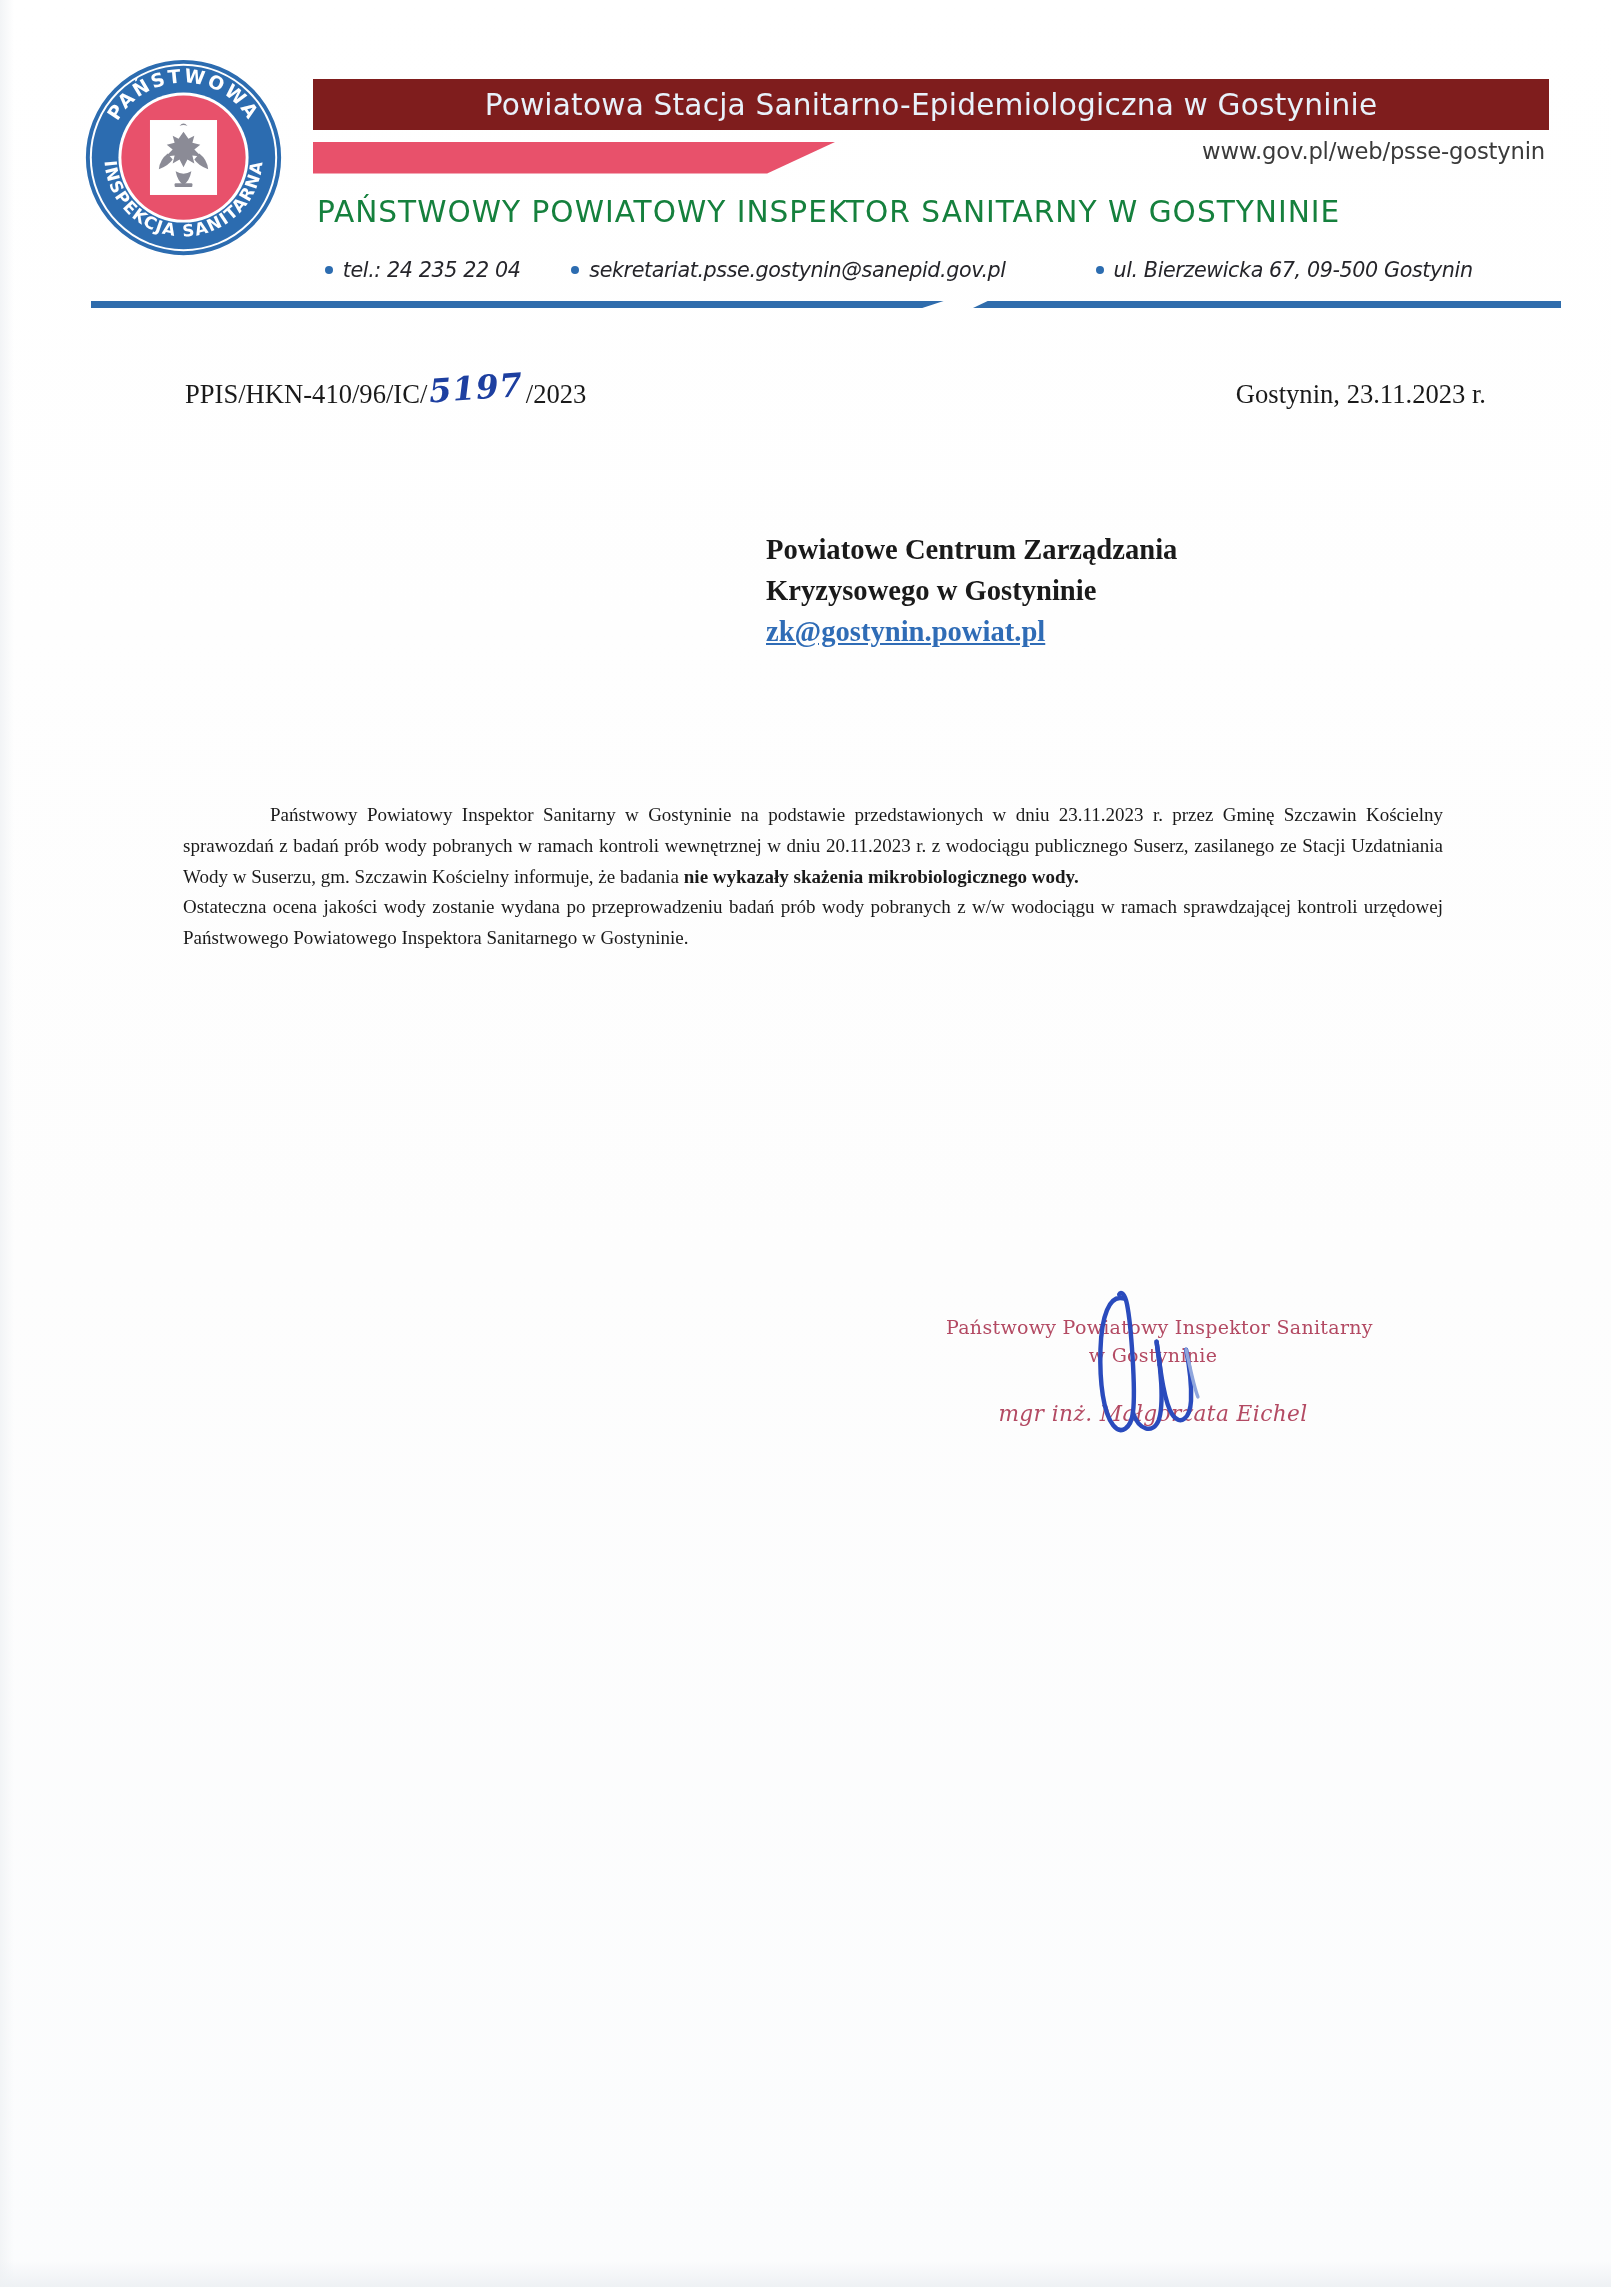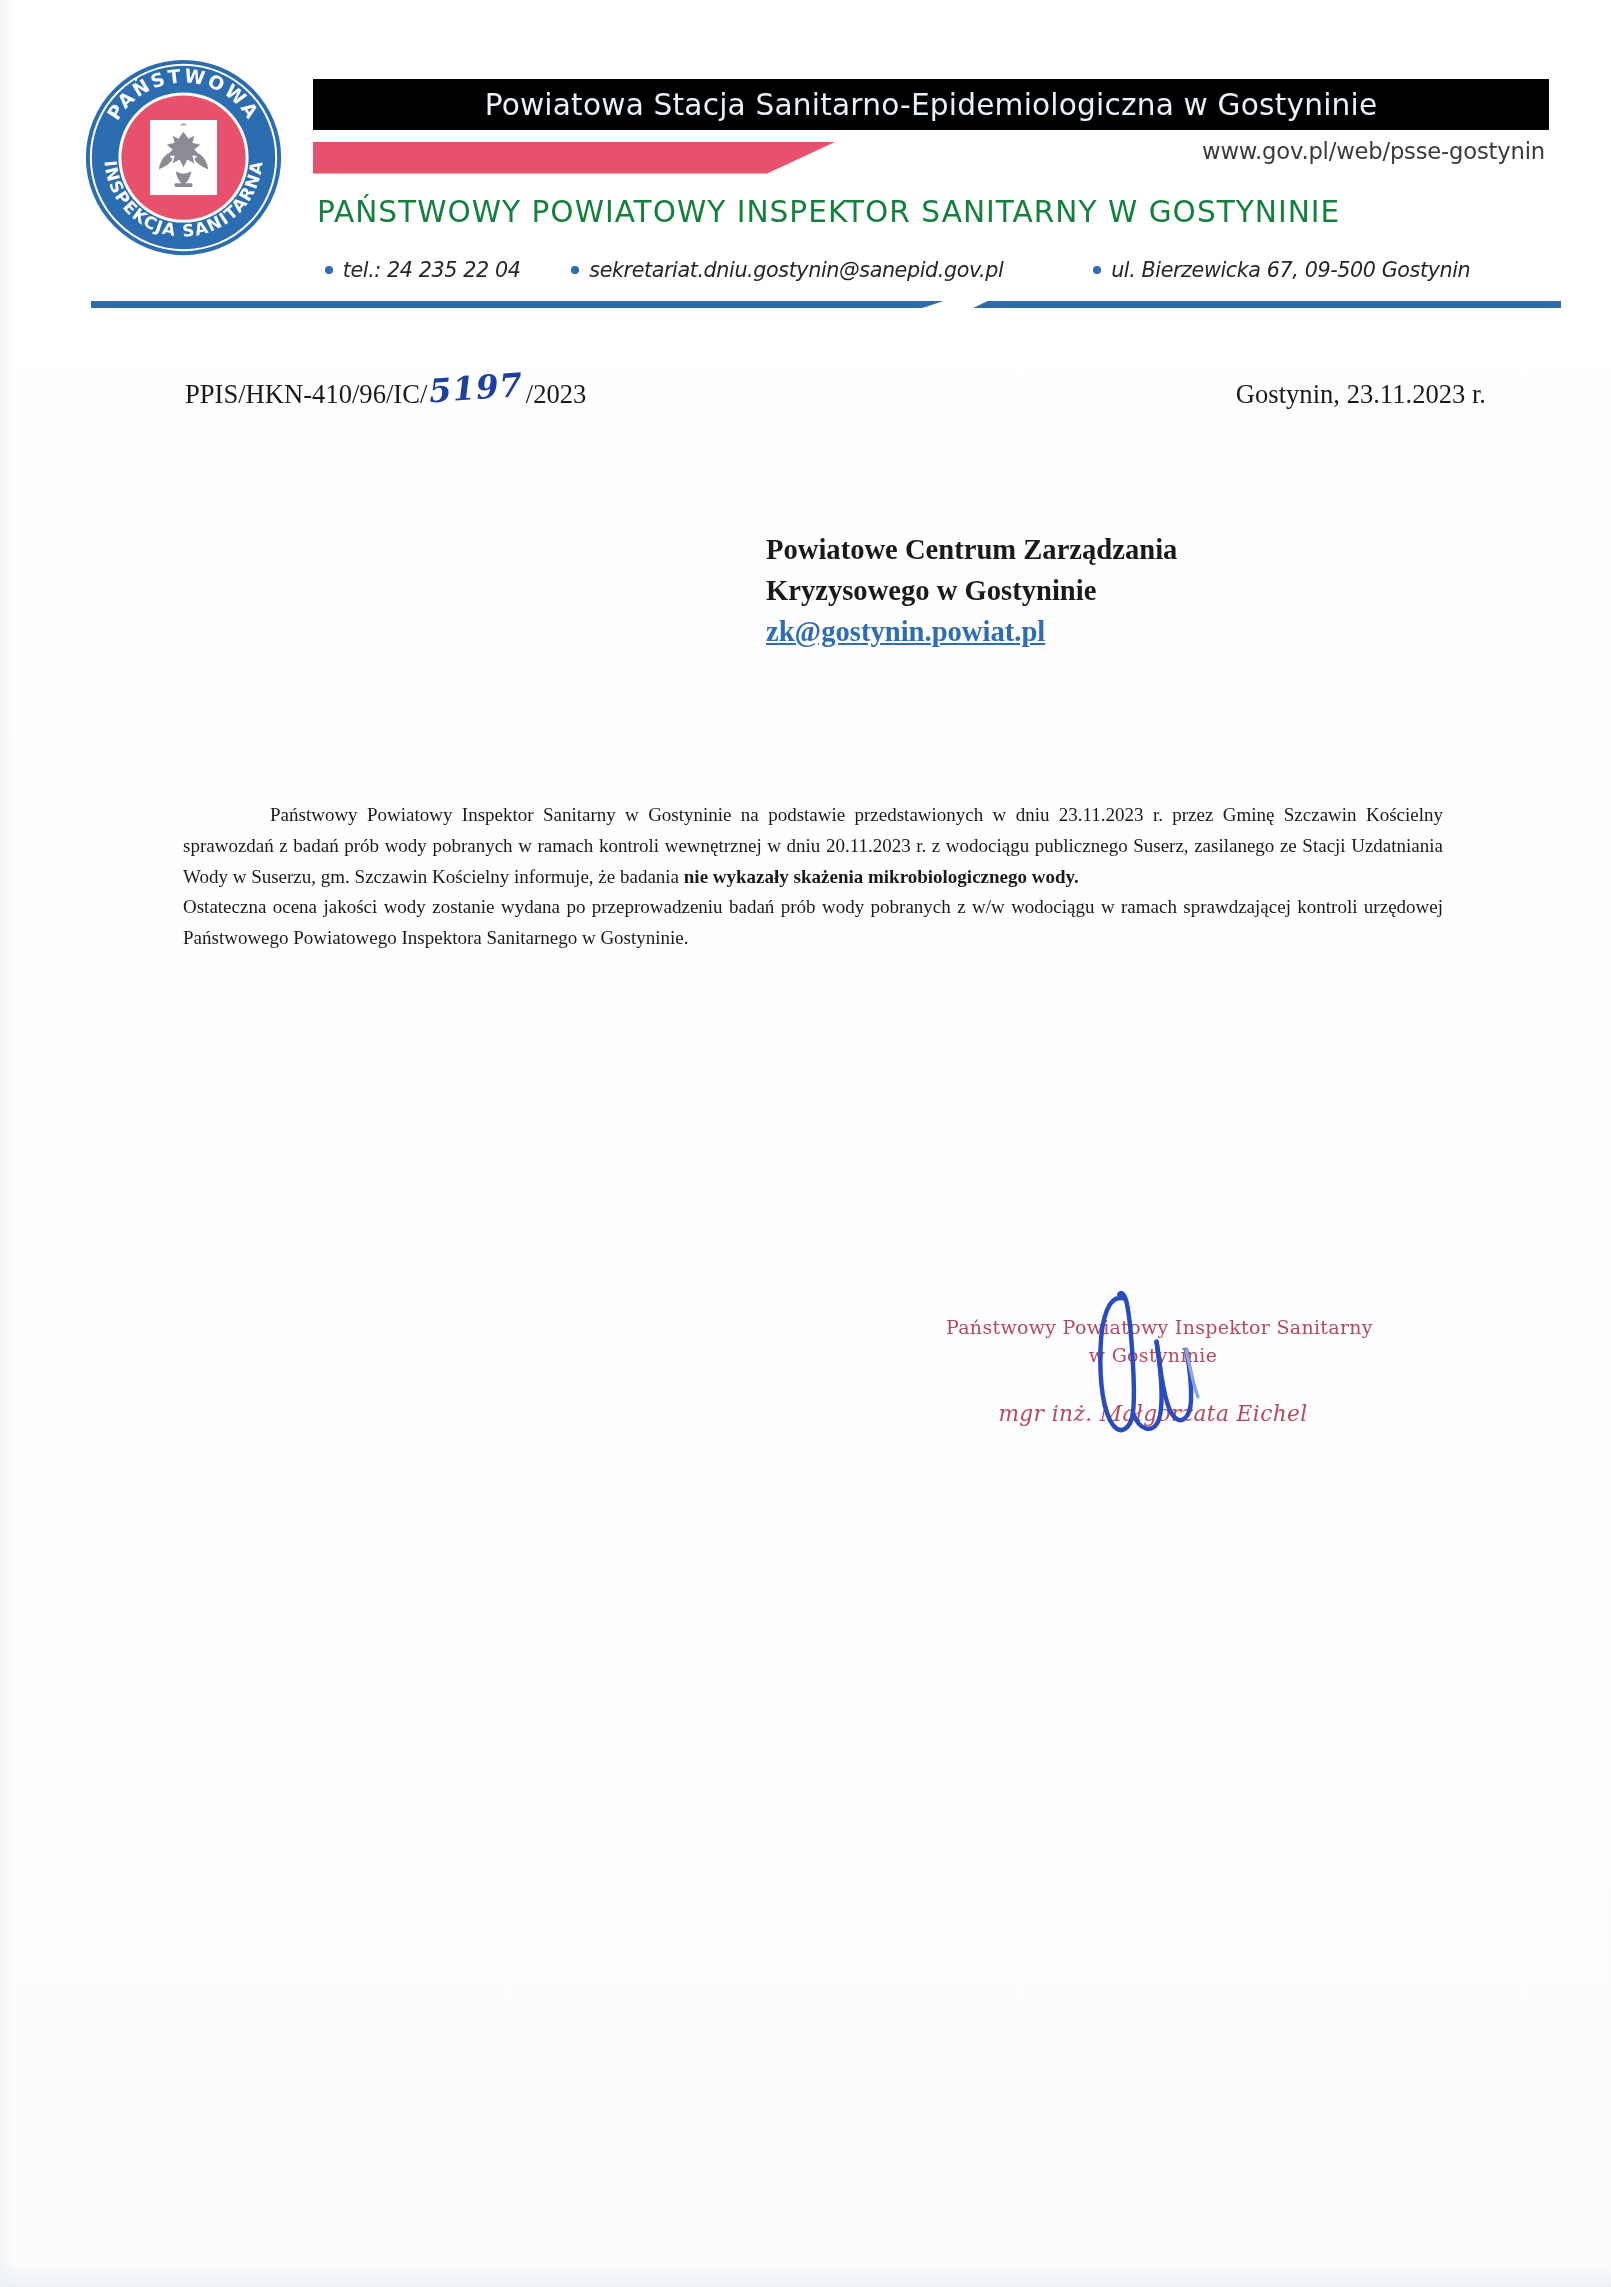--- a/index.html
+++ b/index.html
@@ -58,21 +58,21 @@
   }
   .seal svg { display:block; width:100%; height:100%; }
 
   
   .title-bar {
     position: absolute;
     left: 313px;
     top: 79px;
     width: 1236px;
     height: 51px;
-    background: #000000;
+    background: #7f1d1d;
     display: flex;
     align-items: center;
     justify-content: center;
   }
   .title-bar .t {
     font-family: "DejaVu Sans", sans-serif;
     font-size: 29.6px;
     letter-spacing: 0.2px;
     color: #e8f1fa;
     white-space: nowrap;
@@ -332,21 +332,21 @@
 
     <div class="inspector-line">PAŃSTWOWY POWIATOWY INSPEKTOR SANITARNY W GOSTYNINIE</div>
 
     <div class="contacts">
       <span class="contact">
         <span class="bullet-dot"></span>
         <span>tel.: 24 235 22 04</span>
       </span>
       <span class="contact">
         <span class="bullet-dot"></span>
-        <span>sekretariat.dniu.gostynin@sanepid.gov.pl</span>
+        <span>sekretariat.psse.gostynin@sanepid.gov.pl</span>
       </span>
       <span class="contact push">
         <span class="bullet-dot"></span>
         <span>ul. Bierzewicka 67, 09-500 Gostynin</span>
       </span>
     </div>
 
     <div class="rule-wrap">
       <div class="rule-a"></div>
       <div class="rule-b"></div>

